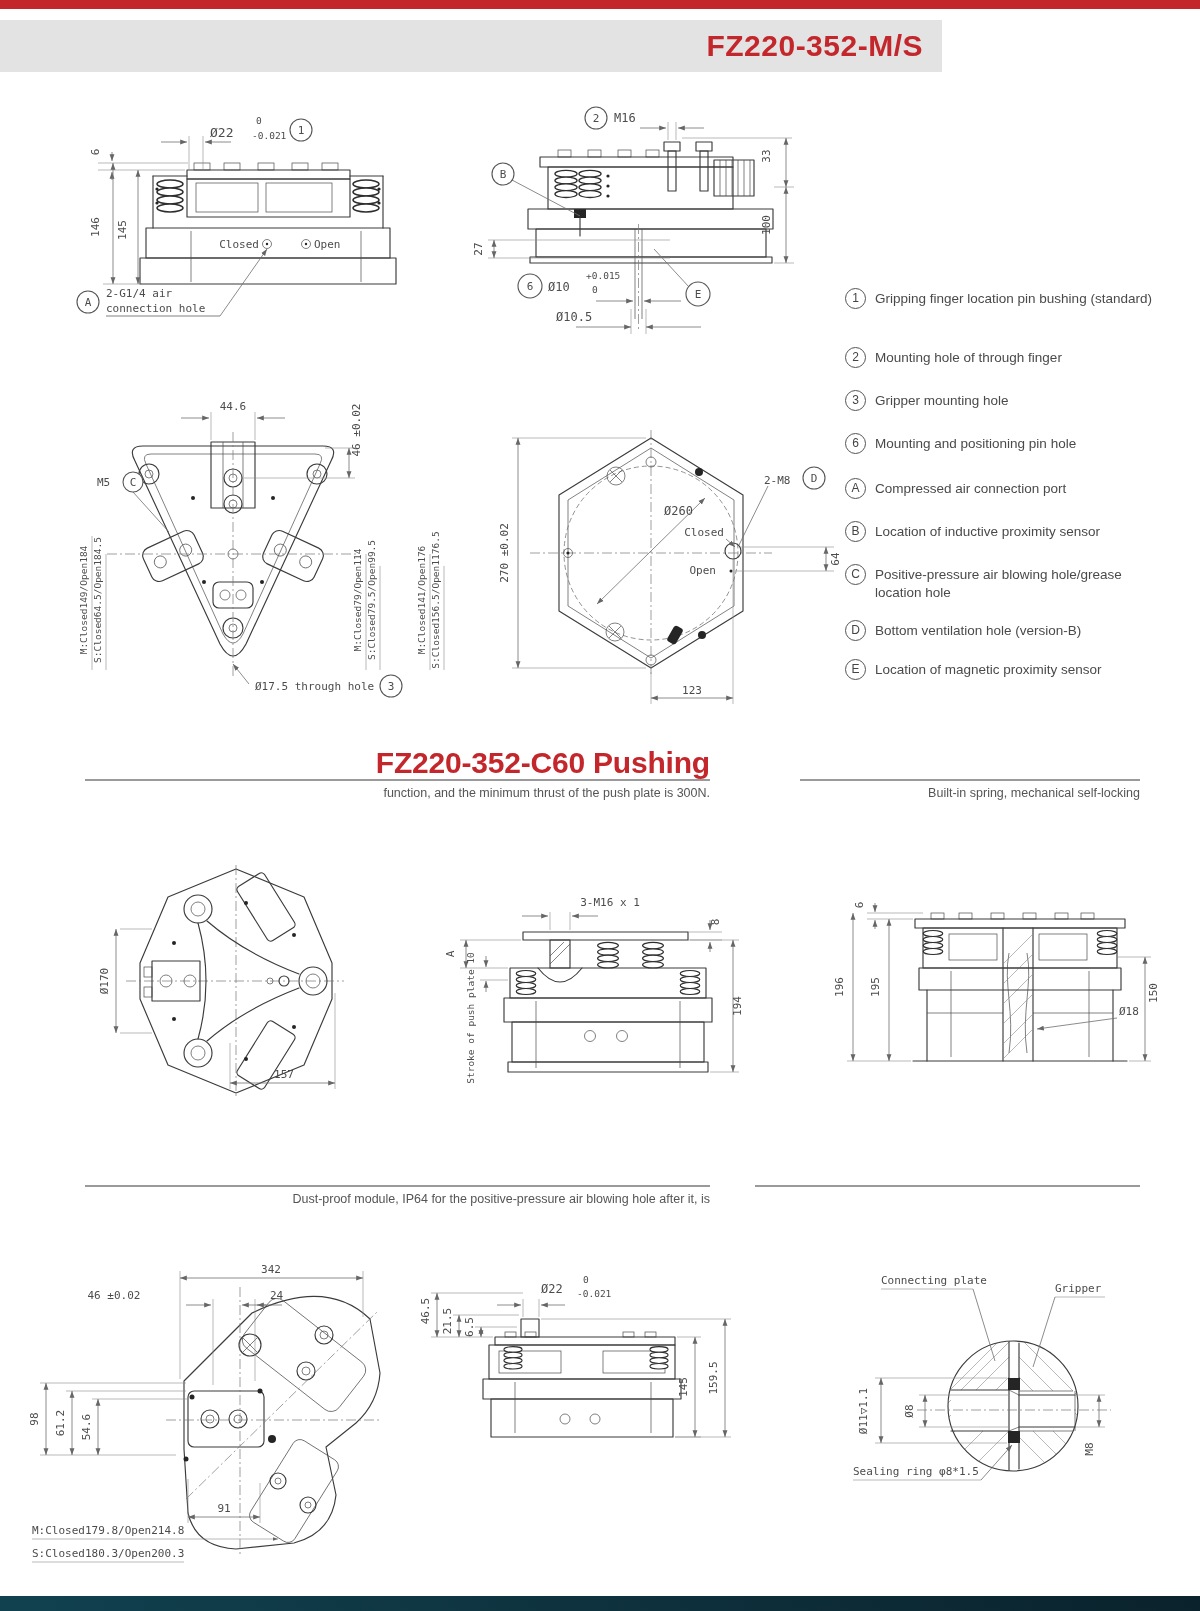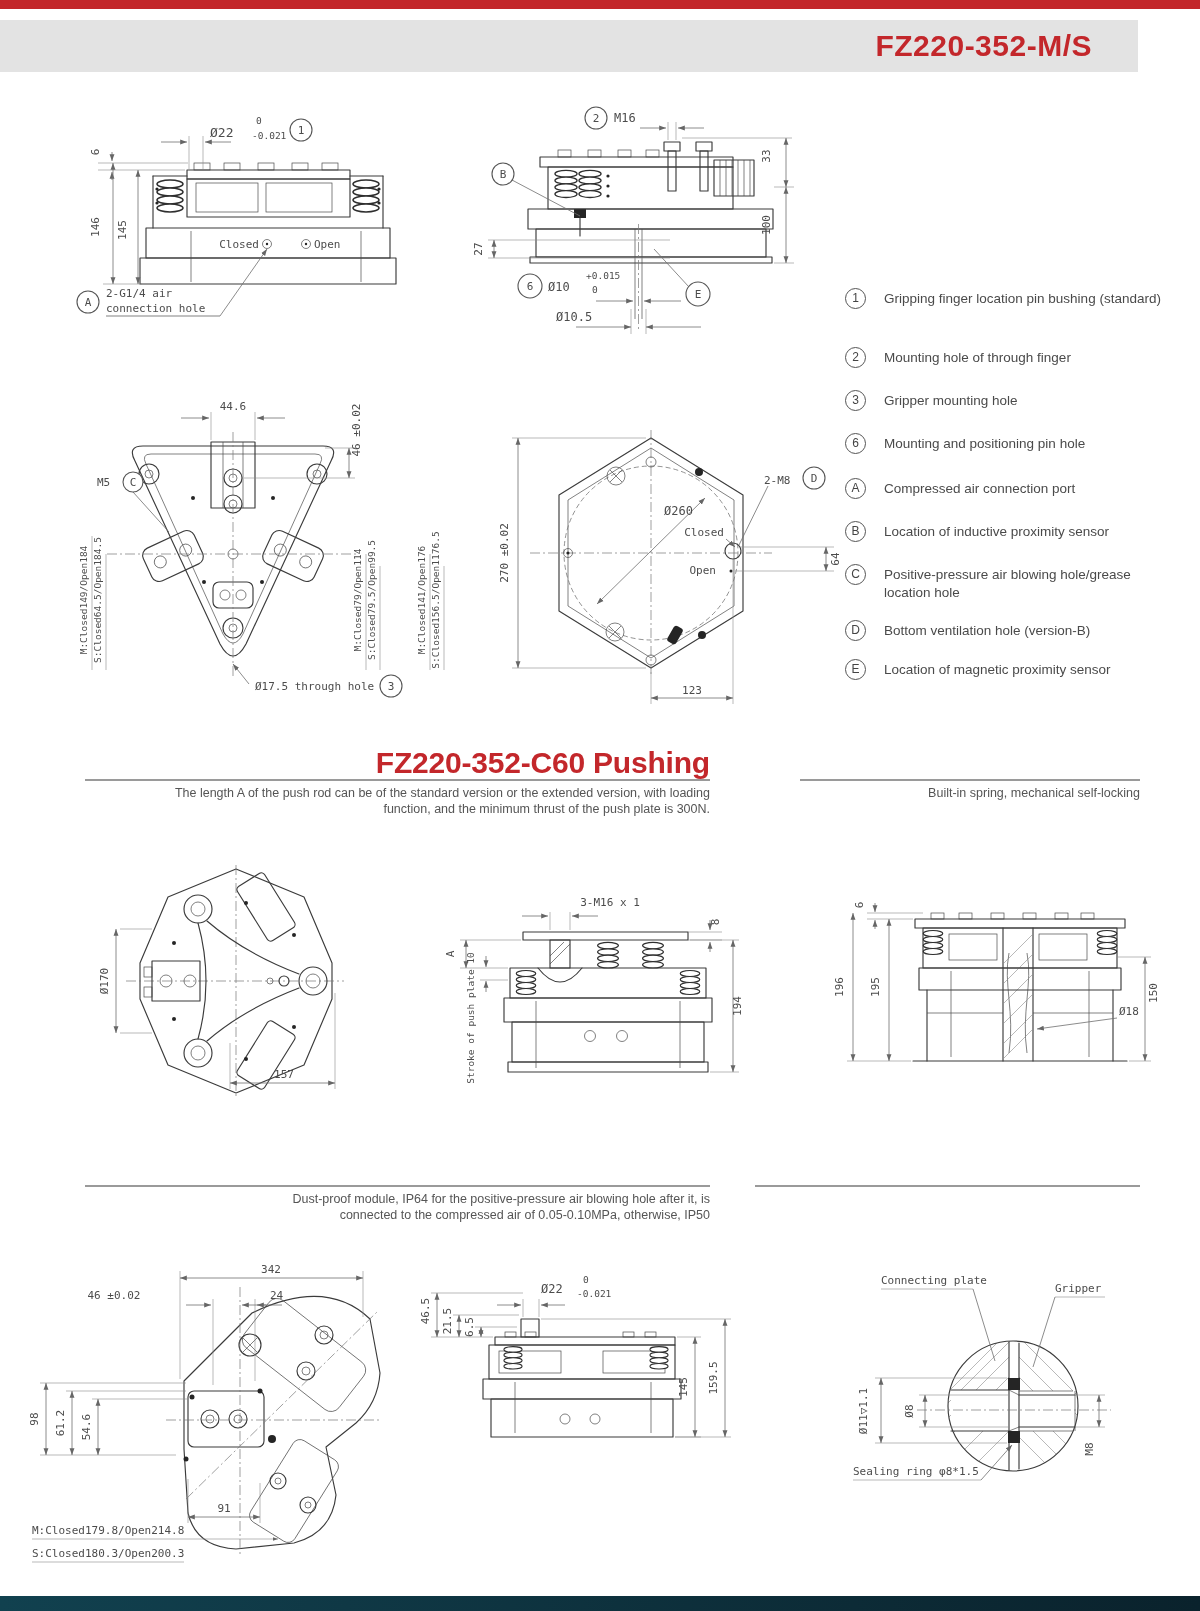--- a/index.html
+++ b/index.html
@@ -1,33 +1,33 @@
 <!DOCTYPE html>
 <html><head>
 <meta charset="utf-8">
 <style>
   :root{ --accent:#c3272b; }
   html,body{margin:0;padding:0;background:#fff;}
   .page{position:relative;width:1200px;height:1611px;background:#fff;overflow:hidden;
         font-family:"Liberation Sans",sans-serif;}
   .topstrip{position:absolute;left:0;top:0;width:1200px;height:9px;background:var(--accent);}
-  .headerbar{position:absolute;left:0;top:20px;width:1138px;height:52px;background:#e3e3e3;
+  .headerbar{position:absolute;left:0;top:20px;width:942px;height:52px;background:#e3e3e3;
              display:flex;align-items:center;justify-content:flex-end;
-             padding-right:46px;box-sizing:border-box;}
+             padding-right:19px;box-sizing:border-box;}
   .headerbar .title{font-size:30px;font-weight:bold;color:var(--accent);letter-spacing:.5px;}
   .footerbar{position:absolute;left:0;top:1596px;width:1200px;height:15px;
              background:linear-gradient(90deg,#11414f,#0a222c);}
   .sec-title{position:absolute;font-size:30px;font-weight:bold;color:var(--accent);
              text-align:right;letter-spacing:-.2px;}
   .rule{position:absolute;height:2px;background:#9a9a9a;}
   .sec-desc{position:absolute;font-size:12.5px;color:#555;text-align:right;line-height:16px;}
   .legend-item{position:absolute;left:845px;display:flex;gap:9px;width:318px;align-items:flex-start;}
   .lg-circle{flex:0 0 auto;width:19px;height:19px;border:1.3px solid #555;border-radius:50%;
              font-size:12px;line-height:19px;text-align:center;color:#444;box-sizing:content-box;}
-  .lg-label{font-size:13.5px;color:#4a4a4a;line-height:18px;padding-top:2px;margin-left:9px;}
+  .lg-label{font-size:13.5px;color:#4a4a4a;line-height:18px;padding-top:2px;}
   svg{position:absolute;overflow:visible;}
   svg text{font-family:"DejaVu Sans Mono","DejaVu Sans",monospace;font-size:11px;fill:#4c4c4c;}
   .t9{font-size:9.5px;} .t13{font-size:13px;} .t12{font-size:12px;}
   .ln{stroke:#3b3b3b;stroke-width:1.15;fill:none;stroke-linejoin:round;stroke-linecap:round;}
   .ln2{stroke:#4a4a4a;stroke-width:.7;fill:none;}
   .ext{stroke:#8a8a8a;stroke-width:.6;fill:none;}
   .dim{stroke:#6e6e6e;stroke-width:.8;fill:none;}
   .cl{stroke:#777;stroke-width:.7;stroke-dasharray:10 3 2 3;fill:none;}
   .dsh{stroke:#777;stroke-width:.8;stroke-dasharray:5 3;fill:none;}
   .blk{fill:#252525;stroke:none;}
@@ -369,21 +369,20 @@
     </g>
     <g class="bal">
       <circle cx="336" cy="64" r="11"></circle>
         <text x="336" y="68">D</text>
     </g>
   </svg>
 
   <div class="sec-title" style="left:85px;top:746px;width:625px">FZ220-352-C60 Pushing</div>
   <div class="rule" style="left:85px;top:779px;width:625px"></div>
   <div class="sec-desc" style="left:85px;top:785px;width:625px">
-    <div>The length A of the push rod can be of the standard version or the extended version, with loading</div>
     <div>function, and the minimum thrust of the push plate is 300N.</div>
   </div>
   <div class="rule" style="left:800px;top:779px;width:340px"></div>
   <div class="sec-desc" style="left:800px;top:785px;width:340px">Built-in spring, mechanical self-locking</div>
 
   <svg style="left:94px;top:843px" width="302" height="268" viewBox="0 0 302 268">
     <g>
       <polygon points="142,26 210,54 238,120 238,156 210,222 142,250 74,222 46,156 46,120 74,54" class="ln"></polygon>
       <line x1="32" y1="138" x2="250" y2="138" class="cl"></line>
       <line x1="142" y1="22" x2="142" y2="254" class="cl"></line>
@@ -535,21 +534,20 @@
       <text transform="rotate(-90 20 134)" x="20" y="134" text-anchor="middle">196</text>
       <text transform="rotate(-90 56 134)" x="56" y="134" text-anchor="middle">195</text>
       <text x="296" y="162">Ø18</text>
       <text transform="rotate(-90 334 140)" x="334" y="140" text-anchor="middle">150</text>
     </g>
   </svg>
 
   <div class="rule" style="left:85px;top:1185px;width:625px"></div>
   <div class="sec-desc" style="left:85px;top:1191px;width:625px">
     <div>Dust-proof module, IP64 for the positive-pressure air blowing hole after it, is</div>
-    <div>connected to the compressed air of 0.05-0.10MPa, otherwise, IP50</div>
   </div>
   <div class="rule" style="left:755px;top:1185px;width:385px"></div>
 
   <svg style="left:26px;top:1233px" width="362" height="332" viewBox="0 0 362 332">
     <g>
       <path d="M158,148 L226,80 Q300,44 344,86 L354,140 Q352,170 330,190 L300,214 L310,262 Q306,300 268,310 L210,316 Q170,314 162,280 L158,216 Z" class="ln"></path>
       <g transform="rotate(38 278 122)">
           <rect x="218" y="92" width="120" height="60" rx="10" class="ln2"></rect>
         </g>
       <circle cx="298" cy="102" r="9" class="ln"></circle>

